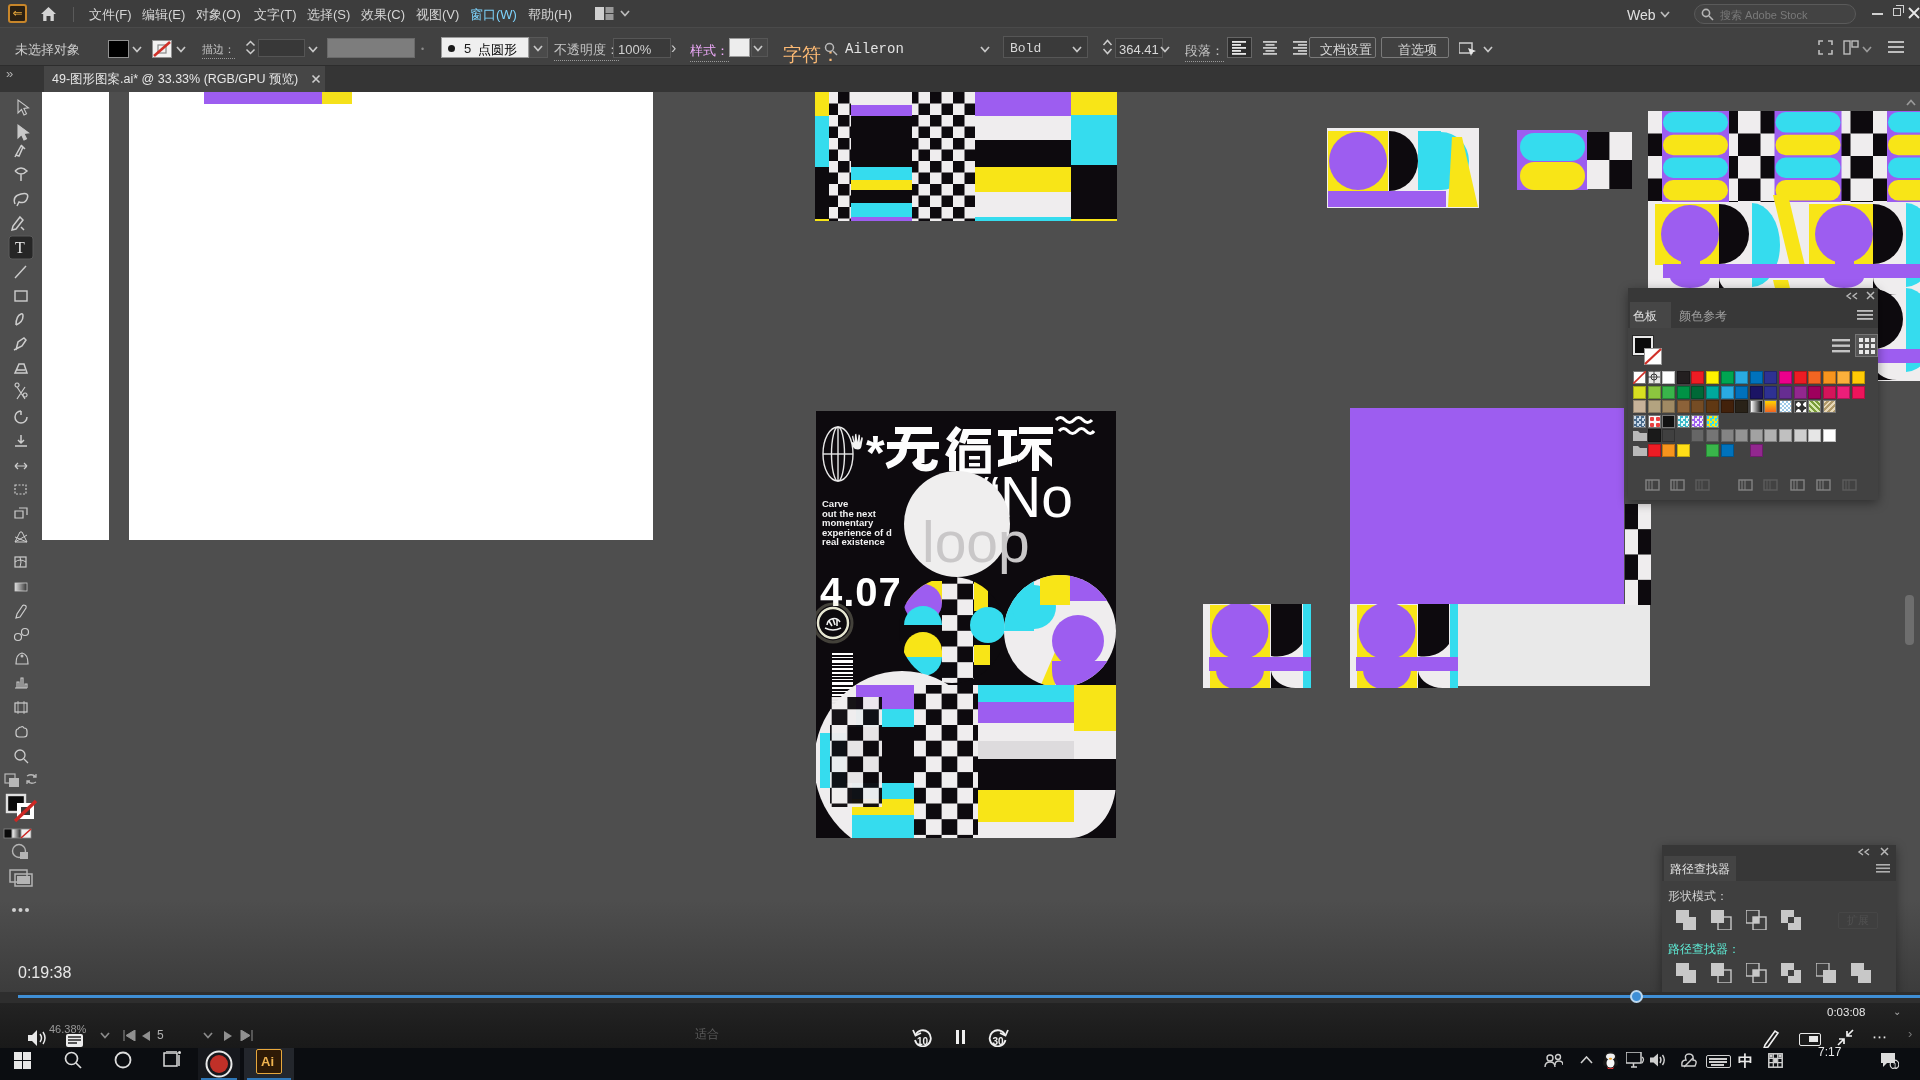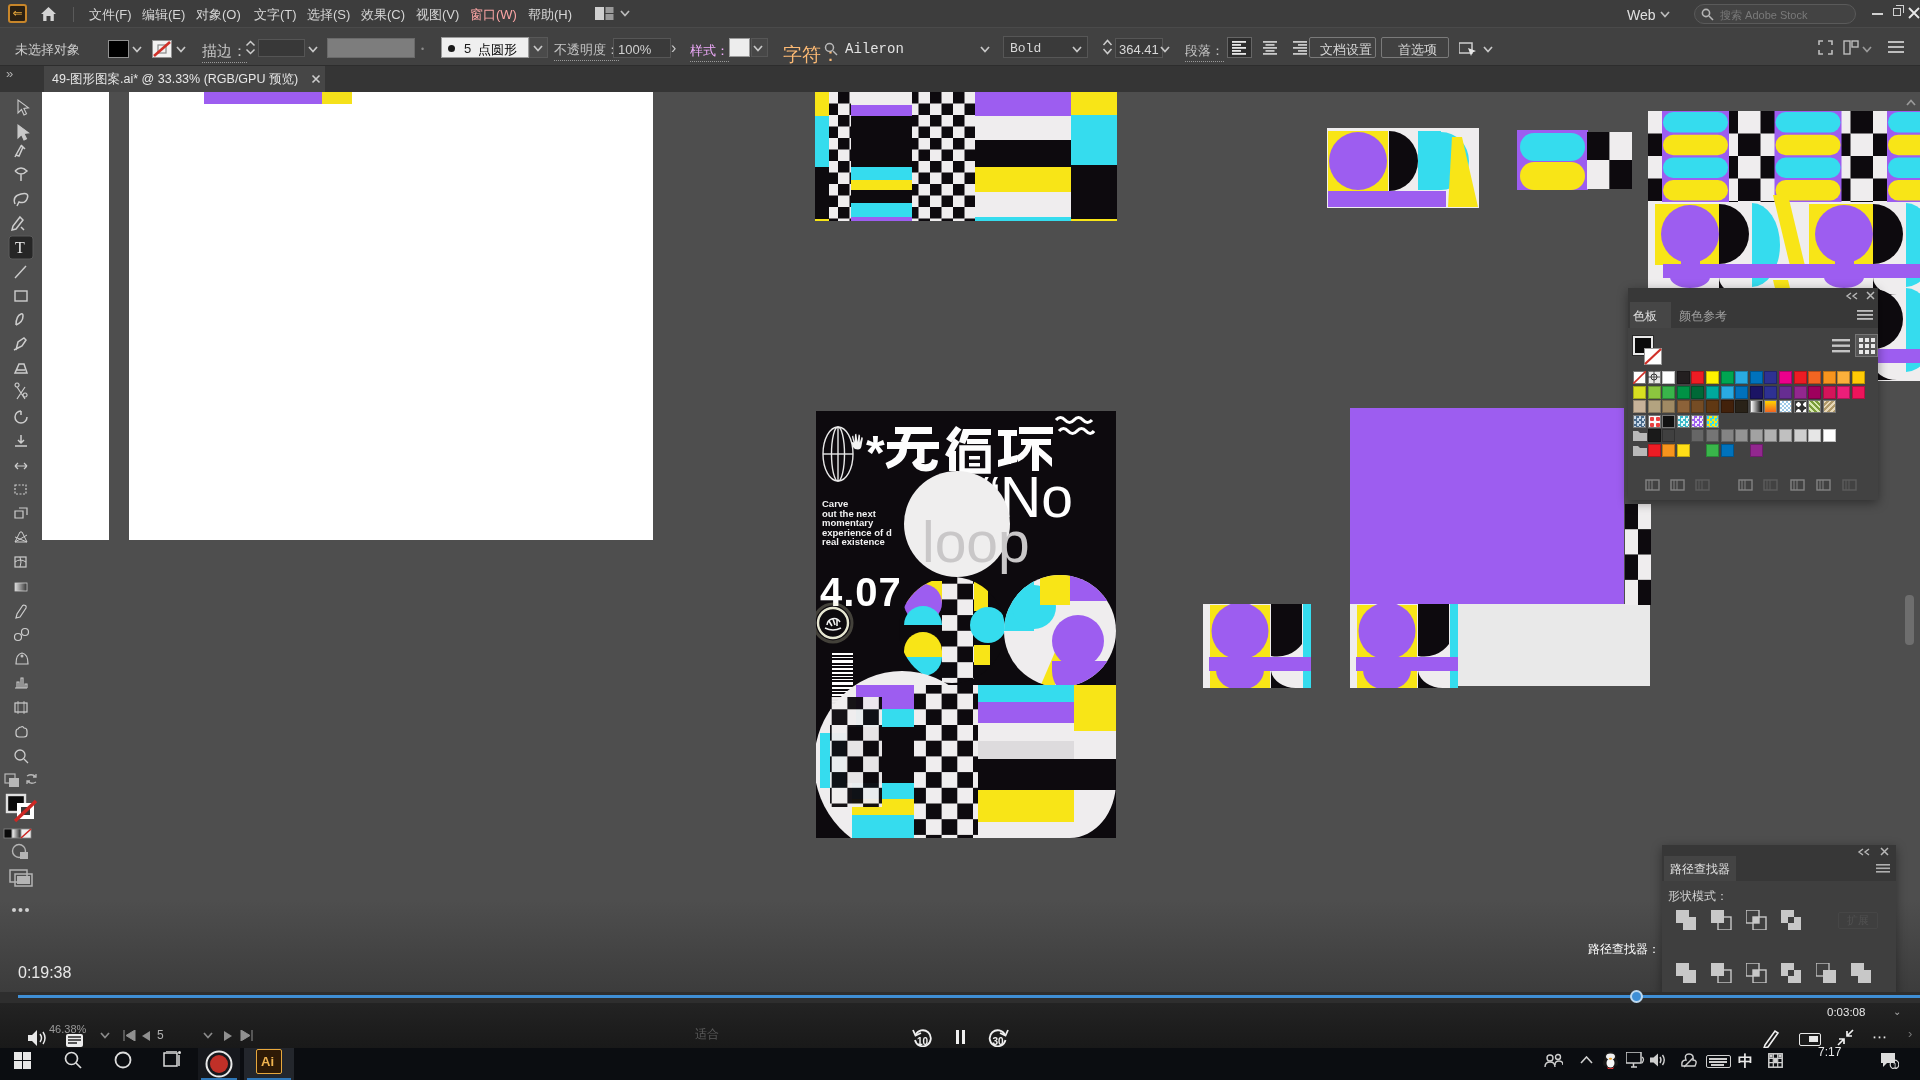--- a/index.html
+++ b/index.html
@@ -410,21 +410,21 @@
       <path d="M8.5 1 L16 8 h-2.2 V15 H10.5 V10 h-4 V15 H3.2 V8 H1 Z" fill="#d4d4d4"></path>
     </svg>
     <div class="abs" style="left:73px;top:7px;width:1px;height:15px;background:#5a5a5a"></div>
     <div class="t" style="left:89px;top:6px;font-size:13px;color:#d6d6d6;">文件(F)</div>
     <div class="t" style="left:142px;top:6px;font-size:13px;color:#d6d6d6;">编辑(E)</div>
     <div class="t" style="left:196px;top:6px;font-size:13px;color:#d6d6d6;">对象(O)</div>
     <div class="t" style="left:254px;top:6px;font-size:13px;color:#d6d6d6;">文字(T)</div>
     <div class="t" style="left:307px;top:6px;font-size:13px;color:#d6d6d6;">选择(S)</div>
     <div class="t" style="left:361px;top:6px;font-size:13px;color:#d6d6d6;">效果(C)</div>
     <div class="t" style="left:416px;top:6px;font-size:13px;color:#d6d6d6;">视图(V)</div>
-    <div class="t" style="left:470px;top:6px;font-size:13px;color:#fca5a5;">窗口(W)</div>
+    <div class="t" style="left:470px;top:6px;font-size:13px;color:#7dd3fc;">窗口(W)</div>
     <div class="t" style="left:528px;top:6px;font-size:13px;color:#d6d6d6;">帮助(H)</div>
     <svg class="abs" style="left:595px;top:7px" width="20" height="14" viewBox="0 0 20 14">
       <rect x="0" y="0" width="9" height="13" fill="#cfcfcf"></rect>
       <rect x="10.5" y="0" width="8" height="6" fill="#9a9a9a"></rect>
       <rect x="10.5" y="7" width="8" height="6" fill="#9a9a9a"></rect>
     </svg>
     <svg class="abs" style="left:620px;top:10px" width="10" height="7" viewBox="0 0 10 7">
       <path d="M1 1 L5 5.5 L9 1" stroke="#bbbbbb" stroke-width="1.7" fill="none"></path>
     </svg>
     <div class="t" style="left:1627px;top:7px;font-size:14px;color:#e0e0e0;">Web</div>
@@ -450,21 +450,21 @@
       <path d="M1 1 L5 5.5 L9 1" stroke="#c8c8c8" stroke-width="1.7" fill="none"></path>
     </svg>
     <div class="abs" style="left:152px;top:40px;width:20px;height:18px;background:#f2f2f2;border:1px solid #909090"></div>
     <svg class="abs" style="left:152px;top:40px" width="20" height="18">
       <rect x="6" y="5" width="8" height="8" fill="none" stroke="#888" stroke-width="1.2"></rect>
       <path d="M2 16 L18 2" stroke="#d03028" stroke-width="2.6"></path>
     </svg>
     <svg class="abs" style="left:176px;top:46px" width="10" height="7" viewBox="0 0 10 7">
       <path d="M1 1 L5 5.5 L9 1" stroke="#c8c8c8" stroke-width="1.7" fill="none"></path>
     </svg>
-    <div class="t" style="left:202px;top:42px;font-size:15px;color:#c4c4c4;border-bottom:1px dotted #9a9a9a;padding-bottom:1px">描边：</div>
+    <div class="t" style="left:202px;top:42px;font-size:11px;color:#c4c4c4;border-bottom:1px dotted #9a9a9a;padding-bottom:1px">描边：</div>
     <svg class="abs" style="left:245px;top:40px" width="11" height="15" viewBox="0 0 11 15">
       <path d="M1.5 5.5 L5.5 1.5 L9.5 5.5" stroke="#cdcdcd" stroke-width="1.5" fill="none"></path>
       <path d="M1.5 9.5 L5.5 13.5 L9.5 9.5" stroke="#cdcdcd" stroke-width="1.5" fill="none"></path>
     </svg>
     <div class="abs" style="left:258px;top:39px;width:47px;height:18px;background:#383838;border:1px solid #555"></div>
     <svg class="abs" style="left:308px;top:46px" width="10" height="7" viewBox="0 0 10 7">
       <path d="M1 1 L5 5.5 L9 1" stroke="#c8c8c8" stroke-width="1.7" fill="none"></path>
     </svg>
     <div class="abs" style="left:327px;top:38px;width:88px;height:20px;background:#7d7d7d;border:1px solid #6a6a6a"></div>
     <div class="t" style="left:421px;top:44px;font-size:9px;color:#8a8a8a;">•</div>
@@ -754,21 +754,21 @@
       <rect x="0" y="0" width="13" height="13" fill="none" stroke="#c8c8c8" stroke-width="1.4"></rect>
       <rect x="7" y="7" width="13" height="13" fill="none" stroke="#c8c8c8" stroke-width="1.4"></rect>
       <rect x="7" y="7" width="6" height="6" fill="#c8c8c8"></rect>
     </svg>
     <svg class="abs" style="left:1781px;top:910px" width="21" height="20" viewBox="0 0 21 20">
       <rect x="0" y="0" width="13" height="13" fill="#c8c8c8"></rect>
       <rect x="7" y="7" width="13" height="13" fill="#c8c8c8"></rect>
       <rect x="7" y="7" width="6" height="6" fill="#3f3f3f"></rect>
     </svg>
     <div class="abs" style="left:1838px;top:912px;width:40px;height:17px;border:1px solid #4c4c4c;border-radius:2px;color:#5c5c5c;font-size:11px;text-align:center;line-height:15px;opacity:0.6">扩展</div>
-    <div class="t" style="left:1588px;top:941px;font-size:12px;color:#ffffff;">路径查找器：</div>
+    <div class="t" style="left:1668px;top:941px;font-size:12px;color:#5eead4;">路径查找器：</div>
     <svg class="abs" style="left:1676px;top:963px" width="21" height="20" viewBox="0 0 21 20">
       <rect x="0" y="0" width="13" height="13" fill="#c8c8c8"></rect>
       <rect x="7" y="7" width="13" height="13" fill="#c8c8c8"></rect>
     </svg>
     <svg class="abs" style="left:1711px;top:963px" width="21" height="20" viewBox="0 0 21 20">
       <rect x="0" y="0" width="13" height="13" fill="#c8c8c8"></rect>
       <rect x="7" y="7" width="13" height="13" fill="none" stroke="#c8c8c8" stroke-width="1.4"></rect>
     </svg>
     <svg class="abs" style="left:1746px;top:963px" width="21" height="20" viewBox="0 0 21 20">
       <rect x="0" y="0" width="13" height="13" fill="none" stroke="#c8c8c8" stroke-width="1.4"></rect>

